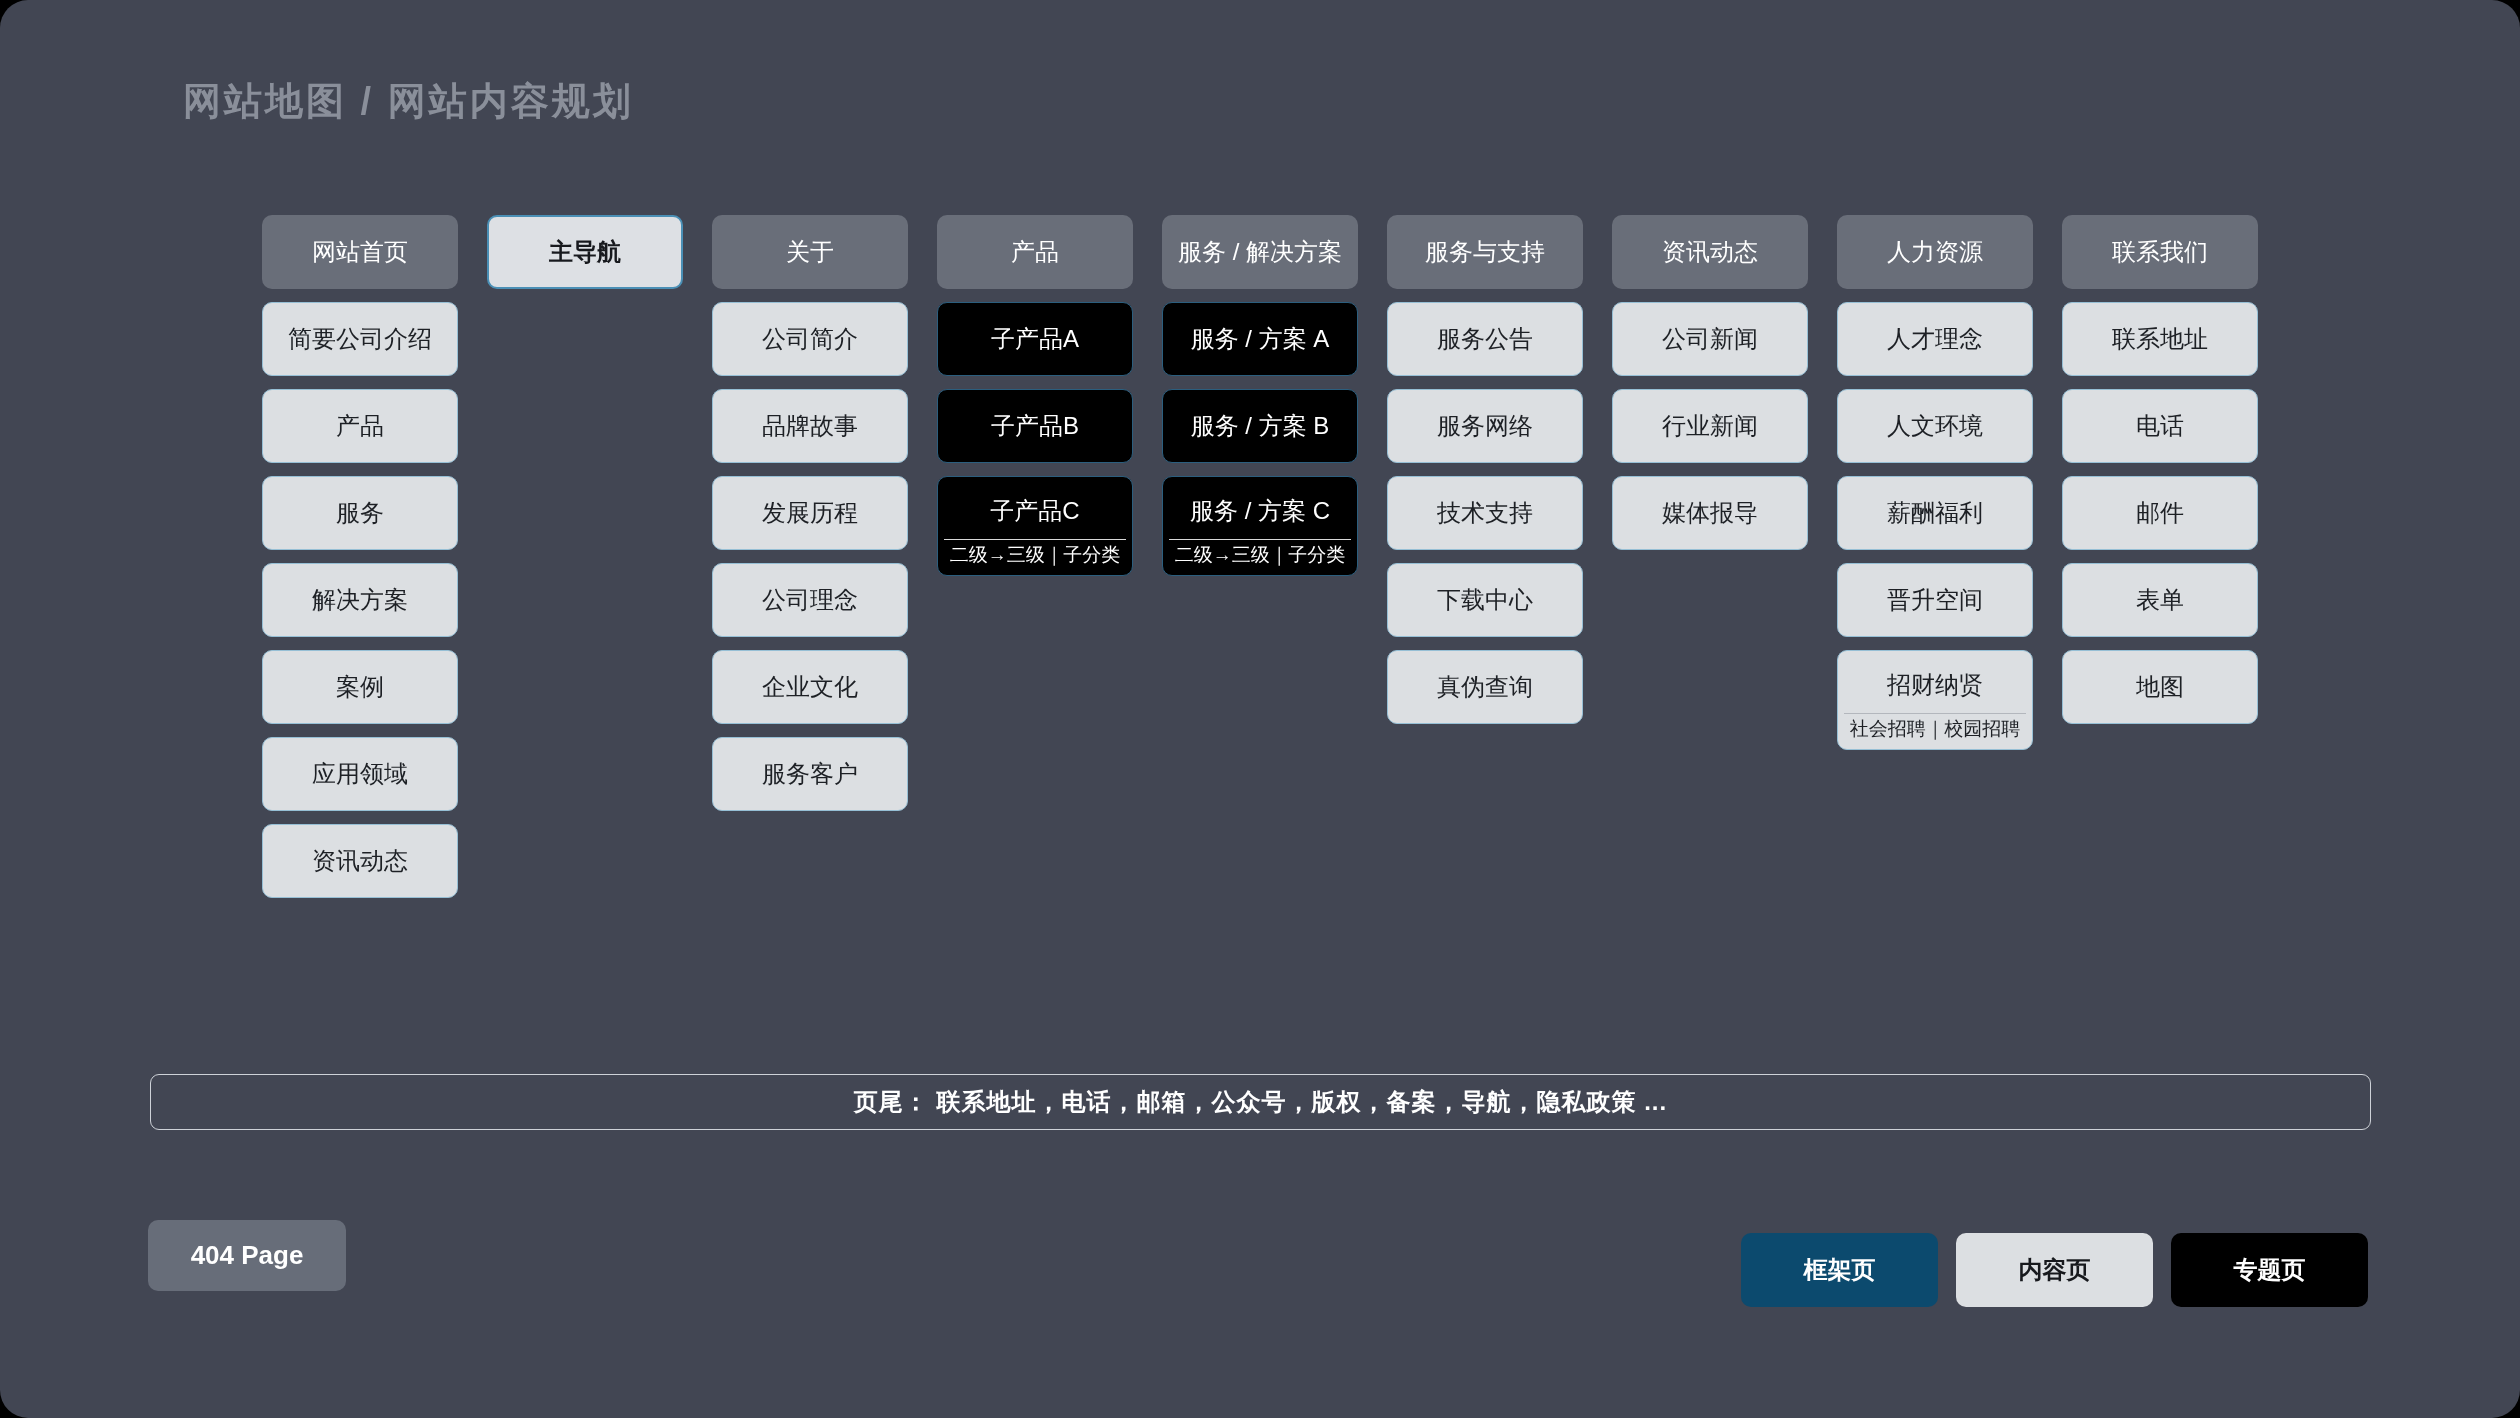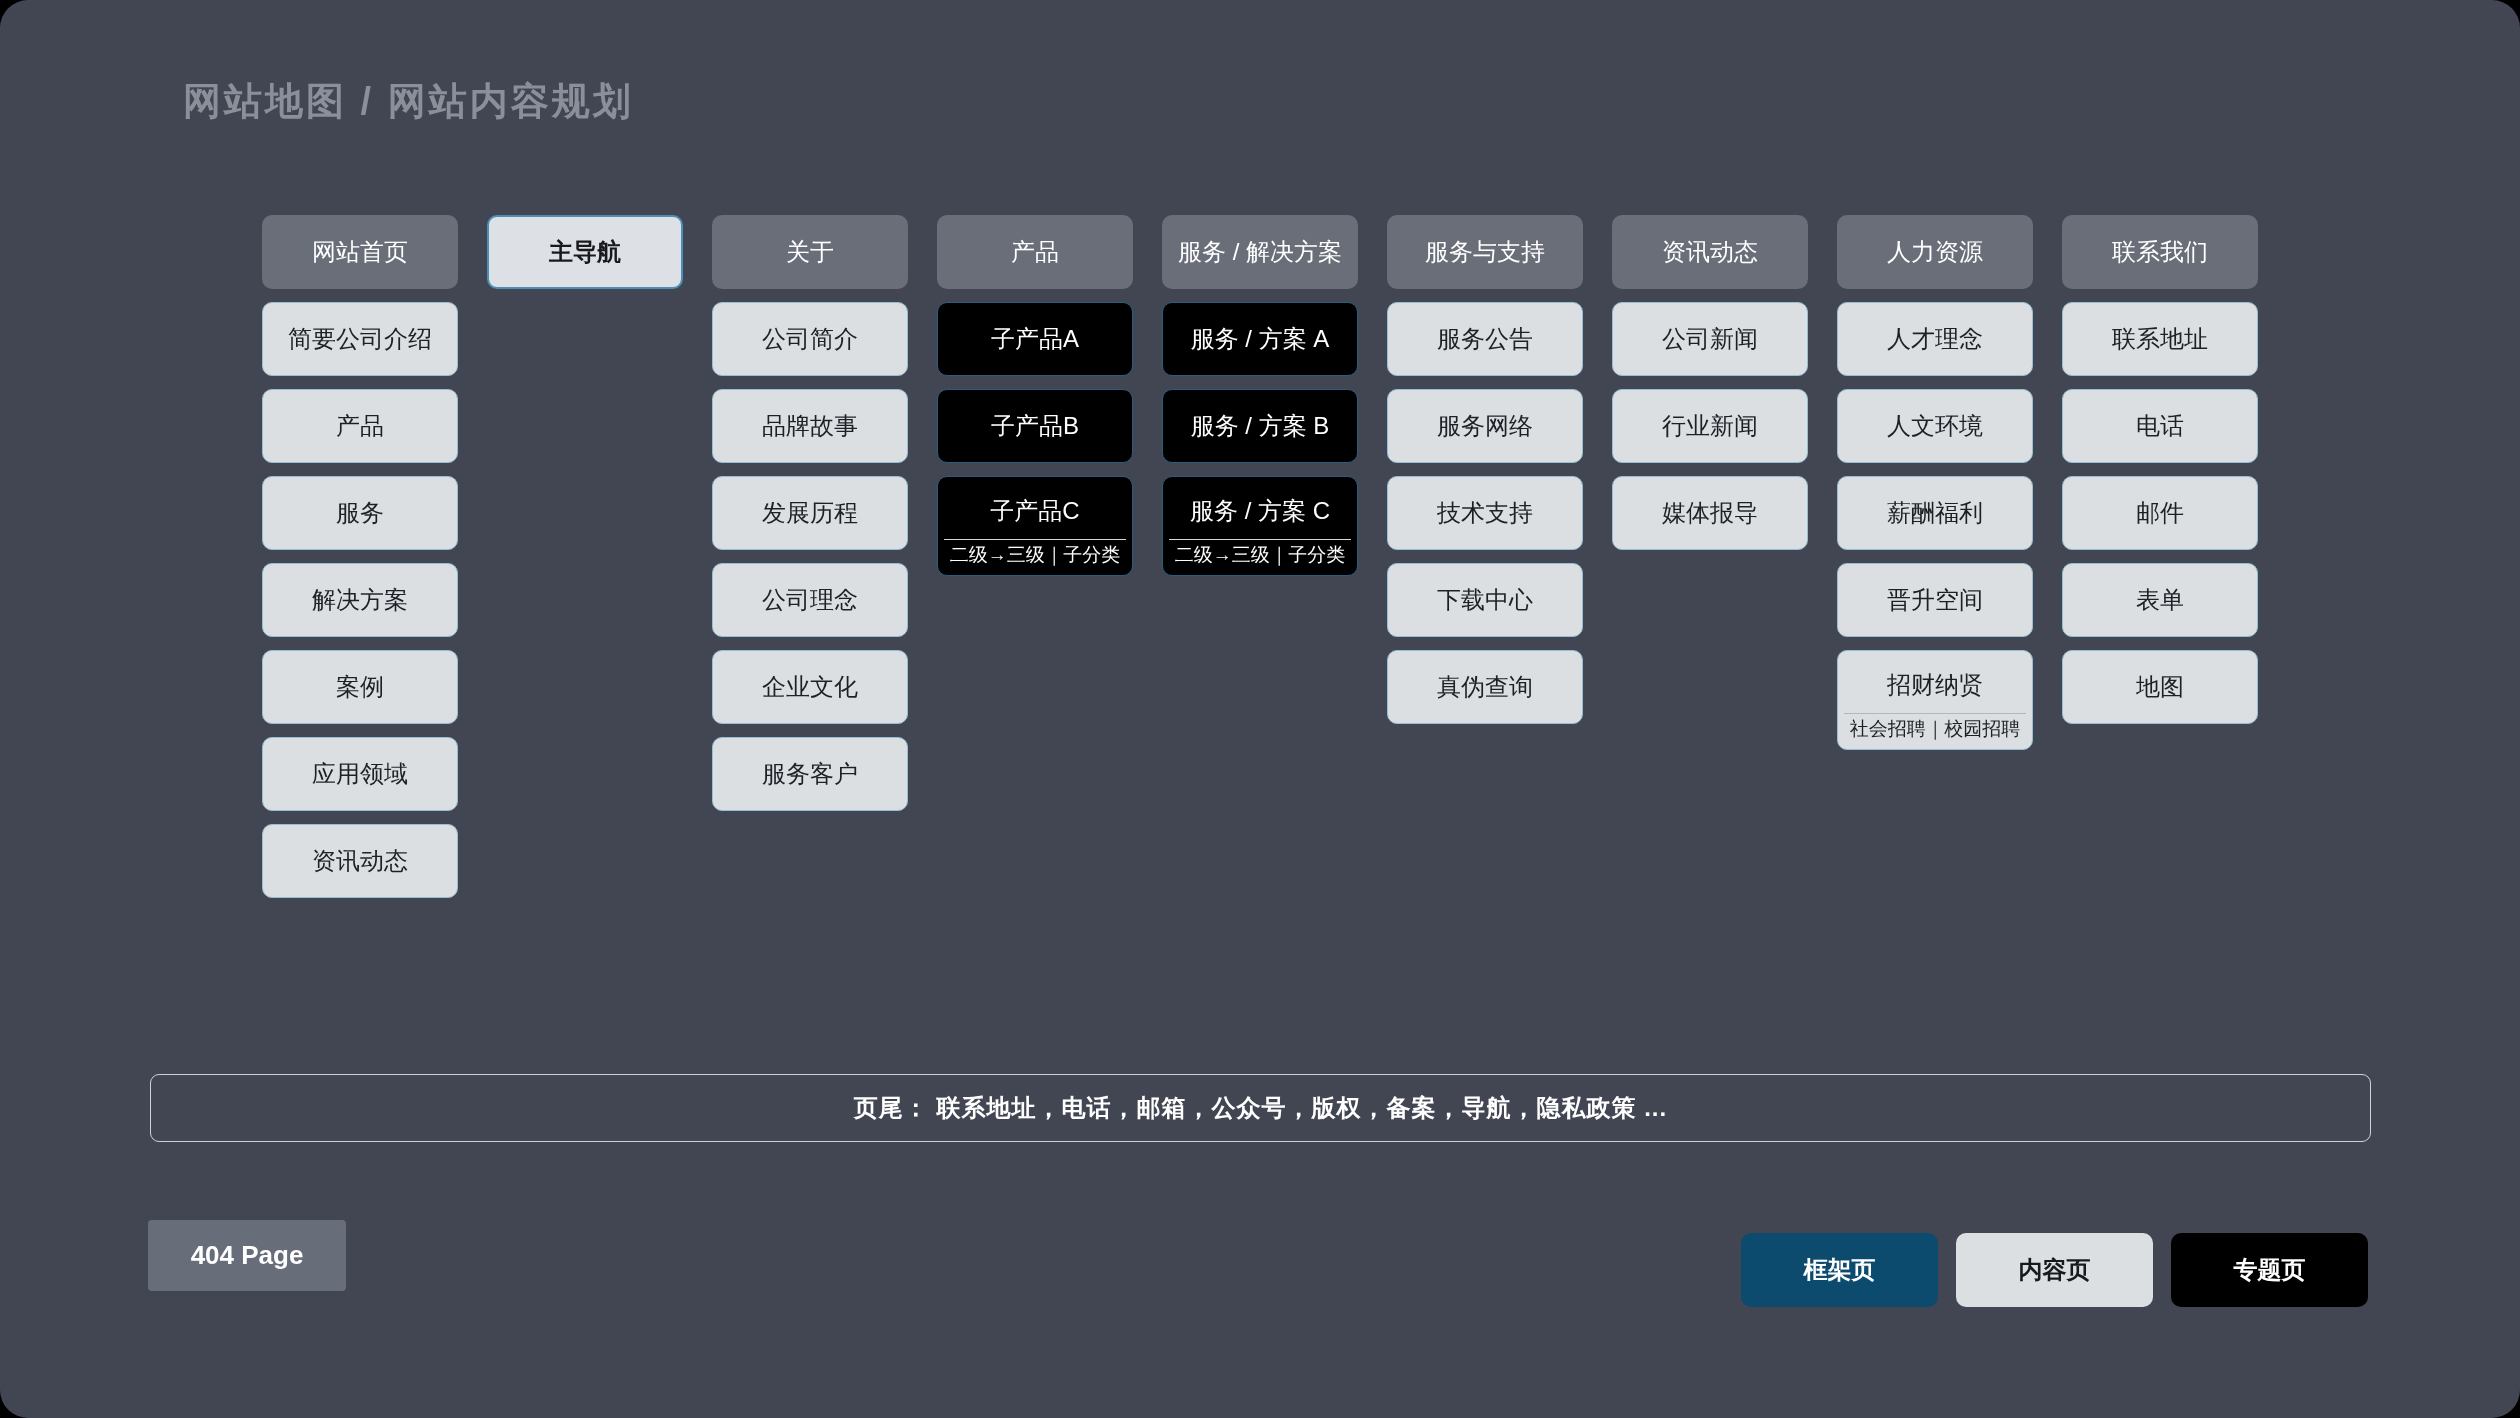--- a/index.html
+++ b/index.html
@@ -25,28 +25,28 @@
   .box.nav{background:#dde0e4;color:#17191d;font-weight:bold;border:2px solid #4a8fb5;}
   .box.light{background:#dcdfe2;color:#1d2025;border:1px solid #96bfd5;}
   .box.black{background:#000000;color:#ffffff;border:1px solid #2b5e7e;}
   .box.extended{height:100px;flex-direction:column;align-items:stretch;justify-content:flex-start;padding:6px;}
   .box.extended .main{height:56px;display:flex;align-items:center;justify-content:center;}
   .box.extended .divider{height:1px;flex:none;}
   .box.black.extended .divider{background:#d9d9d9;}
   .box.light.extended .divider{background:#b3b7bd;}
   .box.extended .sub{flex:1;display:flex;align-items:center;justify-content:center;font-size:19px;}
   .footer-bar{
-    position:absolute;left:150px;top:1074px;width:2221px;height:68px;
+    position:absolute;left:150px;top:1074px;width:2221px;height:56px;
     border:1.5px solid #ced2d8;border-radius:9px;box-sizing:border-box;
     display:flex;align-items:center;justify-content:center;
     color:#ffffff;font-weight:bold;font-size:24px;letter-spacing:1px;white-space:nowrap;
   }
   .btn-404{
     position:absolute;left:148px;top:1220px;width:198px;height:71px;
-    background:#676d79;border-radius:4px;color:#ffffff;font-weight:bold;font-size:26px;
+    background:#676d79;border-radius:10px;color:#ffffff;font-weight:bold;font-size:26px;
     display:flex;align-items:center;justify-content:center;
   }
   .legend{position:absolute;left:1741px;top:1233px;display:flex;gap:18px;}
   .legend .btn{
     width:197px;height:74px;border-radius:10px;font-size:24px;font-weight:bold;
     display:flex;align-items:center;justify-content:center;white-space:nowrap;
   }
   .btn.gray{background:#0c4a6e;color:#ffffff;}
   .btn.light{background:#dcdfe2;color:#17191d;}
   .btn.black{background:#000000;color:#ffffff;}

